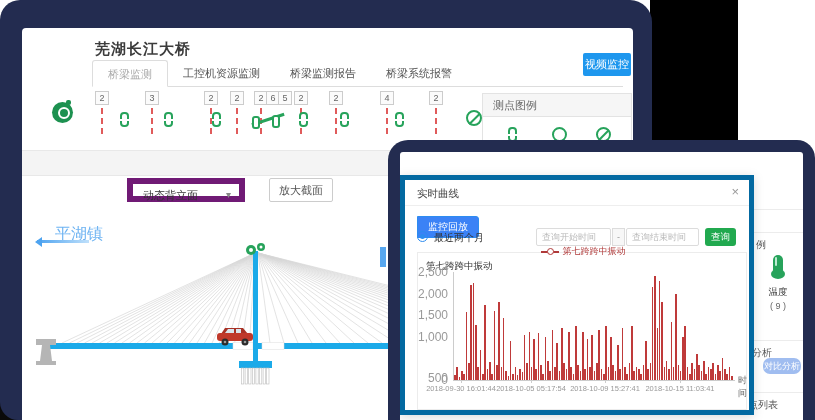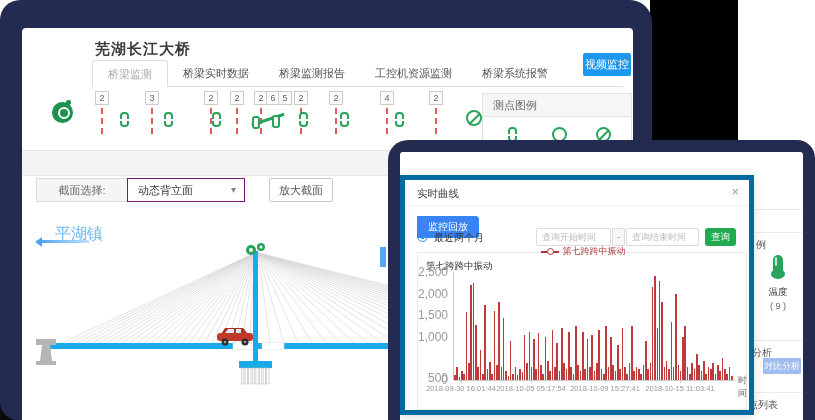--- a/index.html
+++ b/index.html
@@ -44,21 +44,21 @@
   .legend-panel-header { height:23px; background:#f6f6f6; border-bottom:1px solid #e3e3e3; font-size:11px; color:#666; line-height:23px; padding-left:10px; }
   .legend-panel .link-icon { top:33px; }
   .legend-circle-icon { position:absolute; top:33px; width:15px; height:15px; border:2px solid #27a35b; border-radius:50%; }
   .legend-circle-icon.slash::after { content:""; position:absolute; left:-1px; top:5px; width:14px; height:2px; background:#27a35b; transform:rotate(-45deg); }
 
   .gray-band { position:absolute; left:0; top:122px; width:611px; height:26px; background:#f4f4f4; border-top:1px solid #e8e8e8; border-bottom:1px solid #e8e8e8; }
 
   
   .select-row { position:absolute; left:0; top:148px; width:611px; height:28px; }
   .select-label { position:absolute; left:14px; top:2px; width:92px; height:24px; background:#f5f5f5; border:1px solid #ddd; font-size:11px; color:#666; line-height:22px; text-align:center; }
-  .select-box { position:absolute; left:105px; top:2px; width:118px; height:24px; background:#fff; border:1px solid #701a75; font-size:11px; color:#333; line-height:22px; padding-left:10px; }
+  .select-box { position:absolute; left:105px; top:2px; width:118px; height:24px; background:#fff; border:6px solid #701a75; font-size:11px; color:#333; line-height:22px; padding-left:10px; }
   .select-caret { position:absolute; right:8px; top:0; color:#888; font-size:10px; line-height:22px; }
   .zoom-section-btn { position:absolute; left:247px; top:2px; width:64px; height:24px; background:#fff; border:1px solid #ccc; border-radius:2px; font-size:11px; color:#555; line-height:22px; text-align:center; }
 
   .town-label { position:absolute; left:33px; top:196px; font-size:16px; color:#6db3f2; }
   .town-arrow { position:absolute; left:15px; top:212px; width:52px; height:3px; background:linear-gradient(to right,#4da3f0,#bfe0fb); }
   .town-arrow::before { content:""; position:absolute; left:-7px; top:-3px; border:5px solid transparent; border-right:7px solid #4da3f0; }
 
   .bridge-svg { position:absolute; left:0; top:215px; width:611px; height:177px; }
   .blue-sliver { position:absolute; left:358px; top:219px; width:6px; height:20px; background:#57a7f0; }
 
@@ -71,21 +71,21 @@
   .under-line2 { position:absolute; left:0; top:80px; width:403px; height:0; border-top:1px solid #ececec; }
   .under-legend-partial { position:absolute; left:356px; top:86px; font-size:10px; color:#555; }
   .thermo-wrap { position:absolute; left:353px; top:103px; width:50px; text-align:center; }
   .thermo-icon { display:inline-block; position:relative; width:10px; height:20px; background:#27a35b; border-radius:5px; }
   .thermo-icon::before { content:""; position:absolute; left:2px; top:2px; width:2px; height:9px; background:#bdebd2; border-radius:1px; }
   .thermo-icon::after { content:""; position:absolute; left:-2px; top:14px; width:14px; height:10px; background:#27a35b; border-radius:50%; }
   .thermo-label { margin-top:7px; font-size:9.5px; color:#333; }
   .thermo-count { margin-top:2px; font-size:9px; color:#666; }
   .under-line3 { position:absolute; left:340px; top:188px; width:63px; height:0; border-top:1px solid #ececec; }
   .under-compare-header { position:absolute; left:312px; top:194px; font-size:10px; color:#555; white-space:nowrap; }
-  .under-compare-btn { position:absolute; left:363px; top:206px; width:38px; height:16px; background:#a0bdf0; border:none; border-radius:1px; color:#fff; font-size:9px; line-height:16px; text-align:center; white-space:nowrap; overflow:hidden; }
+  .under-compare-btn { position:absolute; left:363px; top:206px; width:38px; height:16px; background:#a0bdf0; border:none; border-radius:7px; color:#fff; font-size:9px; line-height:16px; text-align:center; white-space:nowrap; overflow:hidden; }
   .under-line4 { position:absolute; left:340px; top:240px; width:63px; height:0; border-top:1px solid #ececec; }
   .under-list-header { position:absolute; left:318px; top:246px; font-size:10px; color:#555; white-space:nowrap; }
 
   
   .dialog { position:absolute; left:0; top:23px; width:354px; height:240px; background:#fff; border:5px solid #0369a1; box-shadow:0 2px 10px rgba(0,0,0,0.15); }
   .dialog-header { position:relative; height:26px; border-bottom:1px solid #eee; }
   .dialog-title { position:absolute; left:12px; top:7px; font-size:10.5px; color:#444; }
   .dialog-close { position:absolute; right:10px; top:4px; font-size:13px; color:#999; cursor:pointer; }
   .dialog-tabs { position:absolute; left:12px; top:36px; display:flex; }
   .dtab { height:22px; line-height:20px; padding:0 10px; font-size:10px; border:1px solid #ccc; background:#fff; color:#444; }
@@ -123,23 +123,22 @@
   <div class="abs backdrop-black-tr"></div>
   <div class="abs backdrop-black-bl"></div>
 
   <div class="abs main-window">
     <div class="main-content">
 
       <div class="page-title">芜湖长江大桥</div>
 
       <div class="tabbar" id="main-tabs">
           <div class="tab active">桥梁监测</div>
-          <div class="tab">桥梁实时数据</div>
+          <div class="tab">工控机资源监测</div>
           <div class="tab">桥梁监测报告</div>
-          <div class="tab">工控机资源监测</div>
           <div class="tab">桥梁系统报警</div>
         </div>
 
       <button class="video-btn">视频监控</button>
 
       <div class="sensor-row">
         <span class="stopwatch-icon"></span>
         <span id="sensor-badges"><span class="badge" style="left: 73px;">2</span><span class="badge" style="left: 123px;">3</span><span class="badge" style="left: 182px;">2</span><span class="badge" style="left: 208px;">2</span><span class="badge" style="left: 232px;">2</span><span class="badge" style="left: 244px;">6</span><span class="badge" style="left: 256px;">5</span><span class="badge" style="left: 272px;">2</span><span class="badge" style="left: 307px;">2</span><span class="badge" style="left: 358px;">4</span><span class="badge" style="left: 407px;">2</span></span>
         <span class="dashline" style="left:79px"></span>
         <span class="dashline" style="left:129px"></span>
@@ -167,21 +166,20 @@
       <div class="legend-panel">
         <div class="legend-panel-header">测点图例</div>
         <span class="link-icon" style="left:25px"></span>
         <span class="legend-circle-icon" style="left:69px"></span>
         <span class="legend-circle-icon slash" style="left:113px"></span>
       </div>
 
       <div class="gray-band"></div>
 
       <div class="select-row">
-        <div class="select-label">截面选择:</div>
         <div class="select-box">
           <span>动态背立面</span>
           <span class="select-caret">▾</span>
         </div>
         <button class="zoom-section-btn">放大截面</button>
       </div>
 
       <div class="town-label">平湖镇</div>
       <div class="town-arrow"></div>
 

